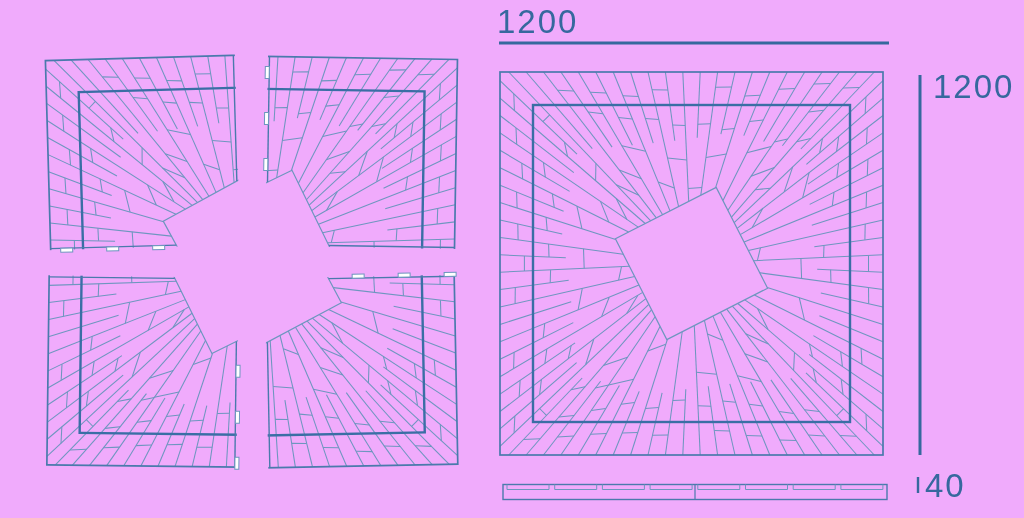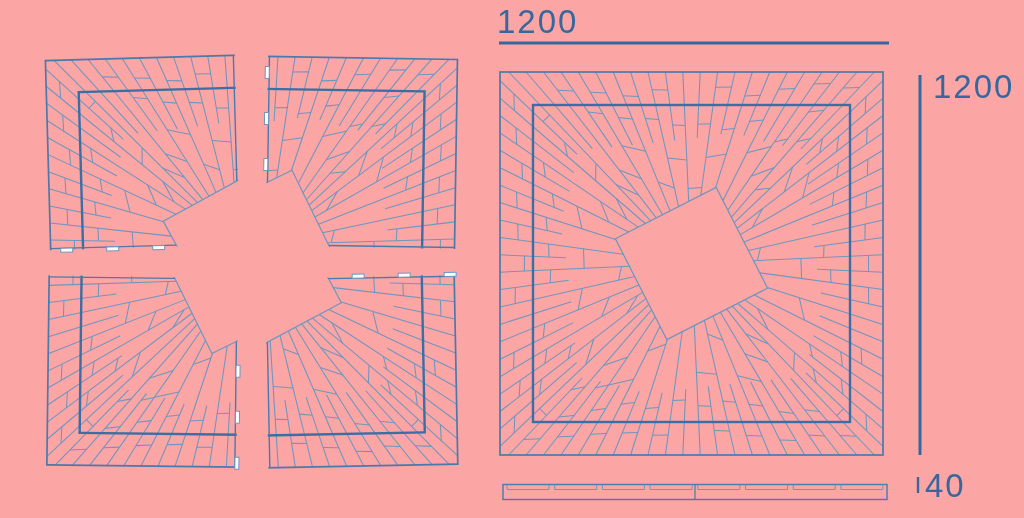--- a/index.html
+++ b/index.html
@@ -1,19 +1,19 @@
 <!DOCTYPE html>
 <html><head>
 <meta charset="utf-8">
 <style>
   html,body{margin:0;padding:0;background:#ffffff;}
   .canvas{
     position:relative;
     width:1024px;height:518px;
-    background:#fca5a5;
+    background:#f0abfc;
     overflow:hidden;
     font-family:"Liberation Sans", sans-serif;
   }
   svg text{
     font-family:"Liberation Sans", sans-serif;
     font-size:33px;
     letter-spacing:2px;
   }
 </style>
 </head>

